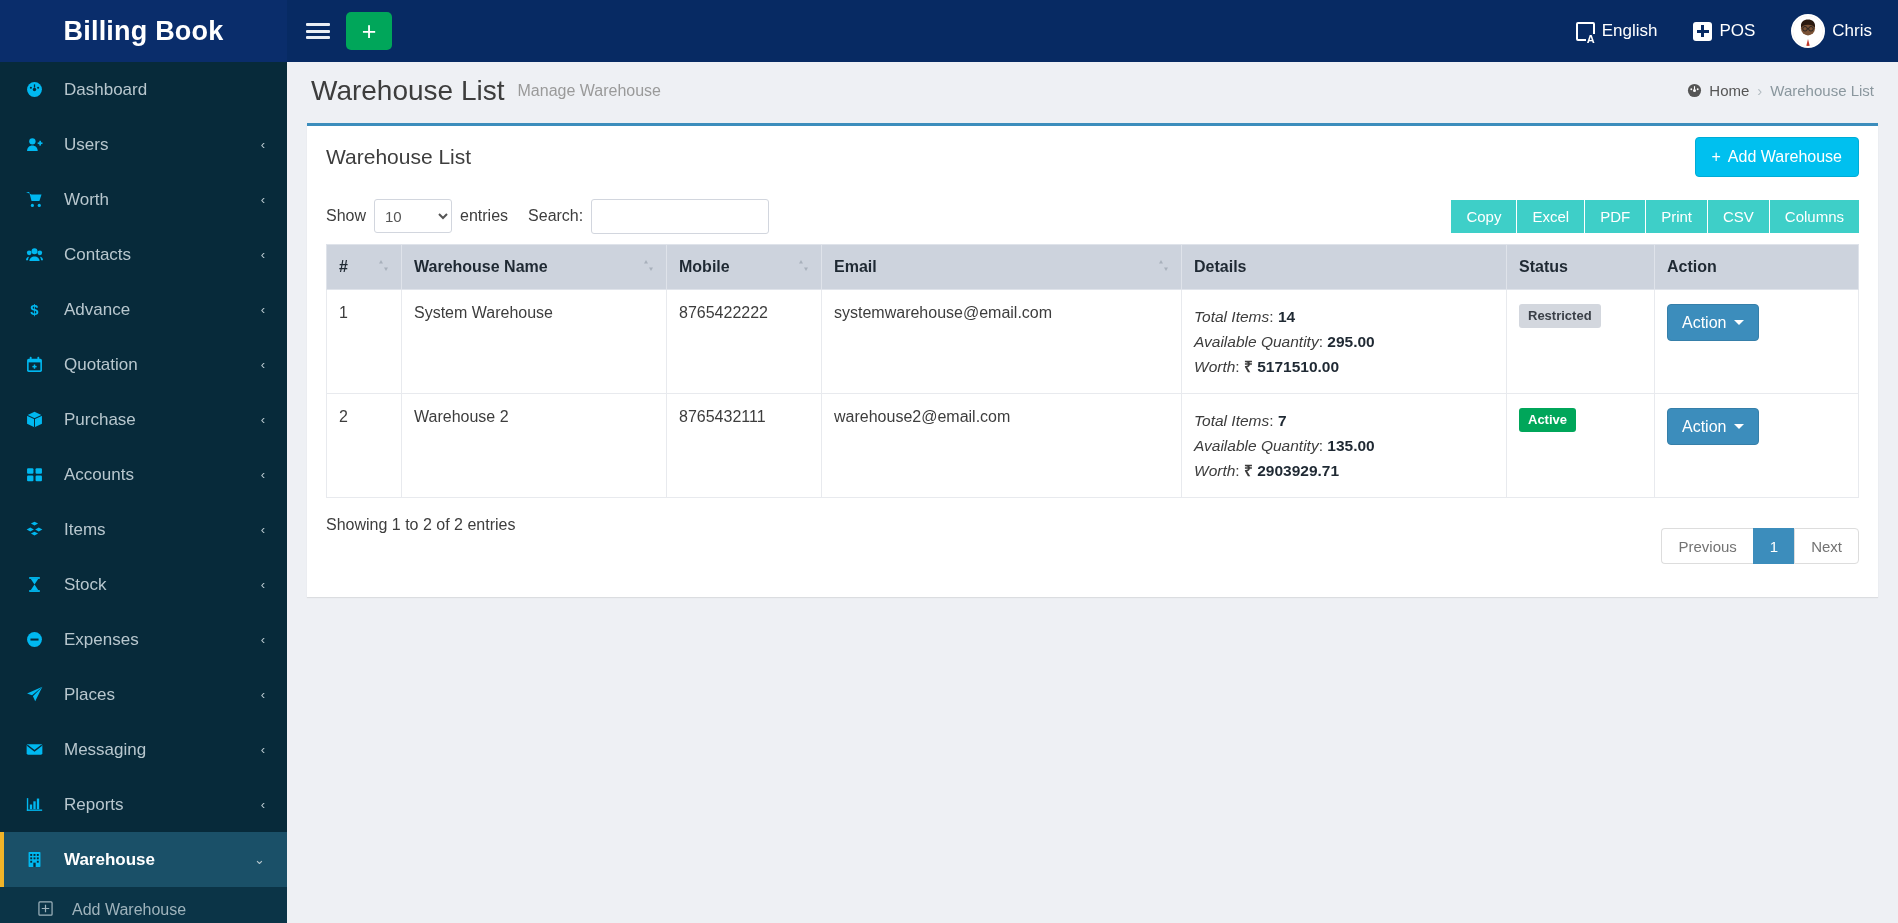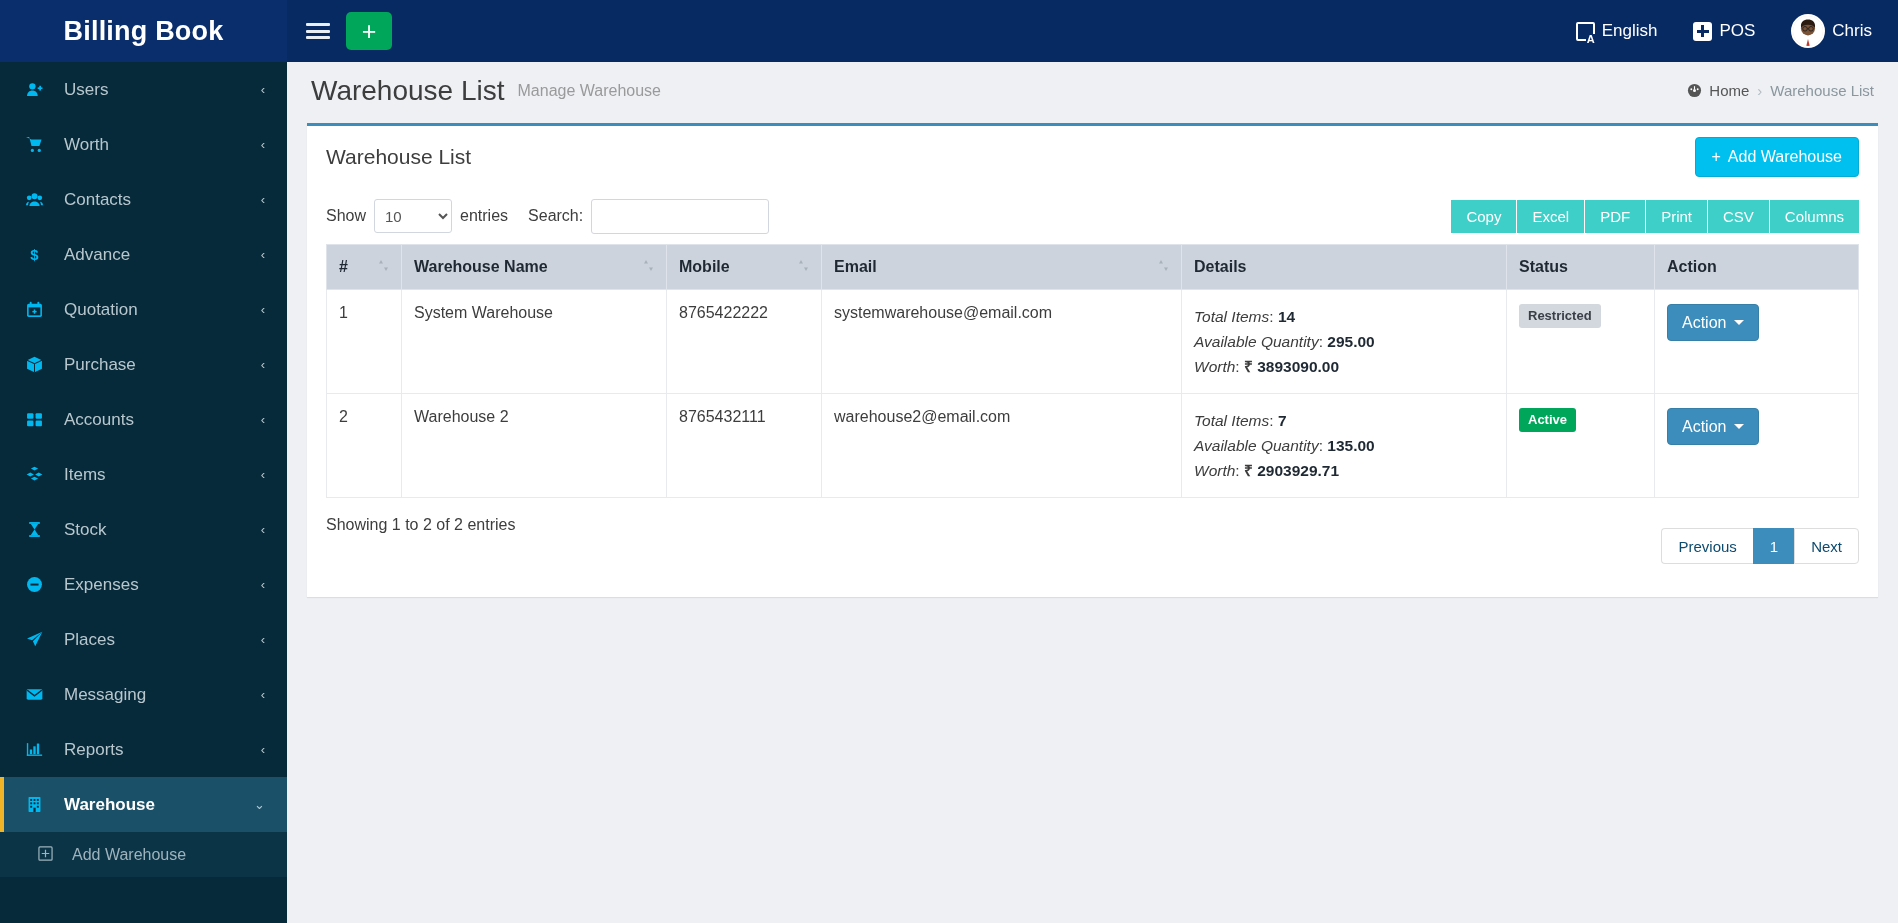--- a/index.html
+++ b/index.html
@@ -166,21 +166,21 @@
     height: 37px; padding: 0 14px; font-size: 16px; cursor: pointer;
     display: inline-flex; align-items: center; gap: 8px;
     font-family: "Liberation Sans", sans-serif;
   }
   .caret { border-top: 5px solid #fff; border-left: 5px solid transparent; border-right: 5px solid transparent; display:inline-block; }
 
   #table-footer { display: flex; align-items: flex-start; padding-top: 18px; min-height: 80px; }
   #info-text { font-size: 16px; color: #3d3d3d; }
   #pagination { margin-left: auto; display: flex; align-items: stretch; margin-top: 12px; }
   .page-btn {
-    border: 1px solid #ddd; border-right: none; background: #fff; color: #0c4a6e;
+    border: 1px solid #ddd; border-right: none; background: #fff; color: #737373;
     height: 36px; padding: 0 16px; font-size: 15px; display: flex; align-items: center;
     cursor: pointer; font-family: "Liberation Sans", sans-serif;
   }
   .page-btn:first-child { border-radius: 4px 0 0 4px; }
   .page-btn:last-child { border-right: 1px solid #ddd; border-radius: 0 4px 4px 0; }
   .page-btn.current { background: #3c8dbc; border-color: #3c8dbc; color: #fff; }
 </style>
 </head>
 <body>
 
@@ -218,20 +218,33 @@
           <path d="M17 26l-2 8h4z" fill="#c0392b"></path>
         </svg>
       </span>
       <span>Chris</span>
     </div>
   </div>
 </div>
 
 <div id="sidebar">
   <div id="nav-list">
+      <div class="nav-item">
+        <span class="ico">
+          <svg width="17" height="17" viewBox="0 0 16 16" fill="#00b8f0">
+            <circle cx="8" cy="8" r="7"></circle>
+            <circle cx="8" cy="8" r="1.6" fill="#072a3a"></circle>
+            <rect x="7.4" y="3.2" width="1.2" height="3" fill="#072a3a"></rect>
+            <circle cx="4.6" cy="6.4" r="1" fill="#072a3a"></circle>
+            <circle cx="11.4" cy="6.4" r="1" fill="#072a3a"></circle>
+          </svg>
+        </span>
+        <span class="label">Dashboard</span>
+        <span class="chev"></span>
+      </div>
       <div class="nav-item">
         <span class="ico">
           <svg width="17" height="17" viewBox="0 0 16 16" fill="#00b8f0">
             <circle cx="6" cy="5" r="3"></circle>
             <path d="M1 14c0-3 2.2-5 5-5s5 2 5 5z"></path>
             <rect x="11" y="6" width="4.5" height="1.6"></rect>
             <rect x="12.5" y="4.5" width="1.6" height="4.5"></rect>
           </svg>
         </span>
         <span class="label">Users</span>
@@ -481,21 +494,21 @@
         </thead>
         <tbody id="table-body">
             <tr style="height: 99px;">
               <td>1</td>
               <td>System Warehouse</td>
               <td>8765422222</td>
               <td>systemwarehouse@email.com</td>
               <td>
                 <div class="detail-line"><span class="k">Total Items</span><span>: </span><span class="v">14</span></div>
                 <div class="detail-line"><span class="k">Available Quantity</span><span>: </span><span class="v">295.00</span></div>
-                <div class="detail-line"><span class="k">Worth</span><span>: </span><span style="font-weight: bold;">₹</span> <span class="v">3893090.00</span></div>
+                <div class="detail-line"><span class="k">Worth</span><span>: </span><span style="font-weight: bold;">₹</span> <span class="v">5171510.00</span></div>
               </td>
               <td><span class="badge restricted">Restricted</span></td>
               <td><button class="action-btn">
                   <span>Action</span>
                   <span class="caret"></span>
                 </button></td>
             </tr>
             <tr style="height: 99px;">
               <td>2</td>
               <td>Warehouse 2</td>

